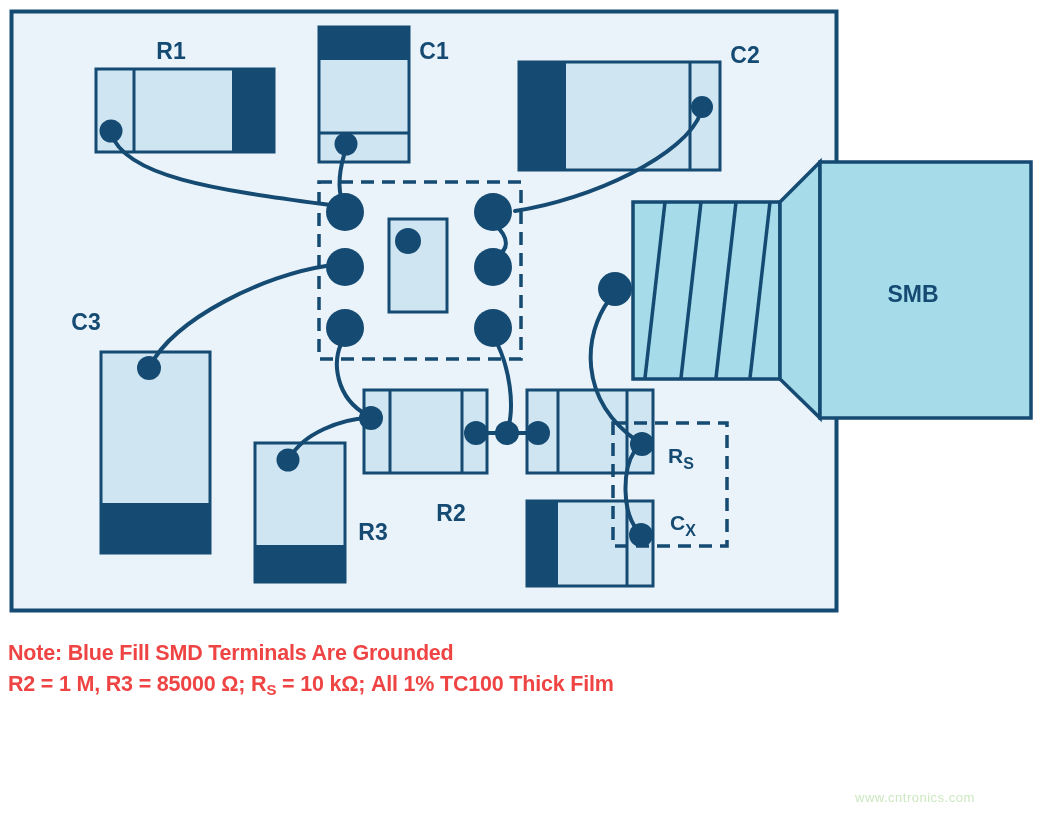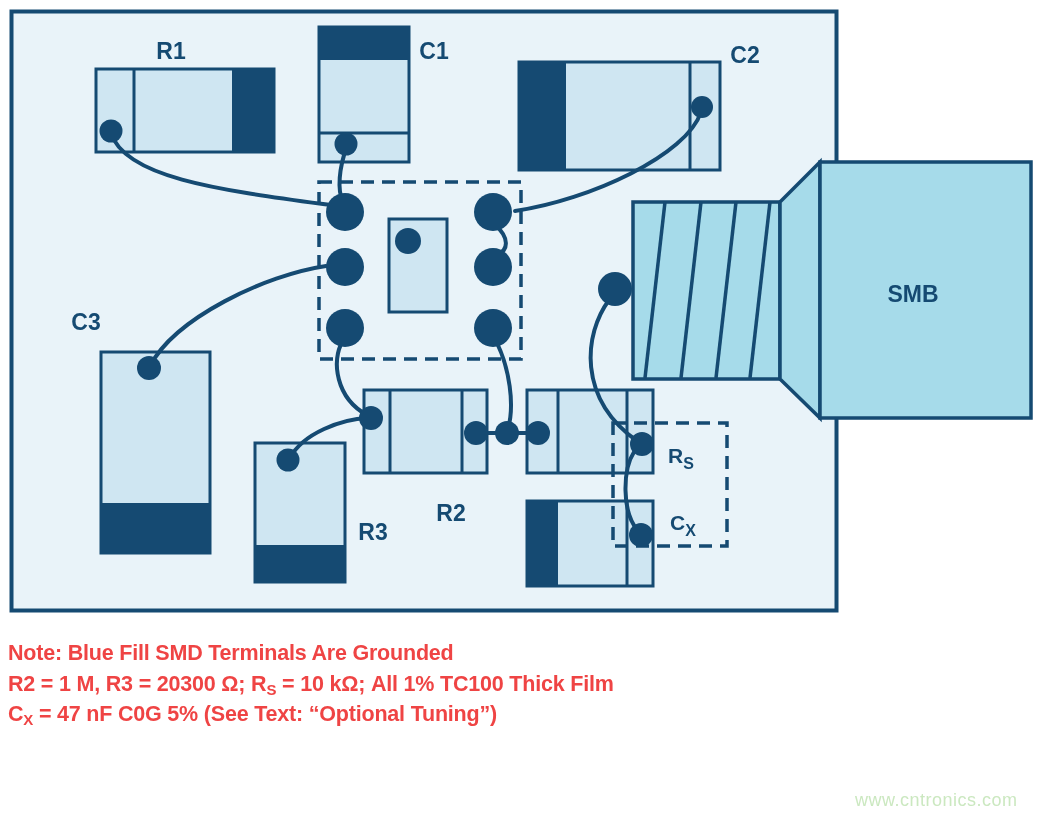--- a/index.html
+++ b/index.html
@@ -20,21 +20,21 @@
   .lbl-sub{ font-size:16px; }
 
   
   .notes { position:absolute; left:8px; top:630px; color:#ef4444;
            font-weight:bold; font-size:21.5px; line-height:30.5px; letter-spacing:-0.2px;
            white-space:nowrap;margin-top:8px; }
   .notes .indent { padding-left:55px; }
   .notes sub { font-size:15px; vertical-align:-4px; line-height:0; }
 
   .watermark { position:absolute; left:855px; top:790px; color:#cbe8c0;
-               font-size:18px; letter-spacing:0.5px; }
+               font-size:13px; letter-spacing:0.5px; }
 </style>
 </head>
 <body>
 
 <div class="stage">
 
   <svg width="1043" height="620" viewBox="0 0 1043 620">
 
     <rect x="11.5" y="11.5" width="825" height="599" fill="#e9f3f9" stroke="#154a72" stroke-width="4"></rect>
 
@@ -144,20 +144,19 @@
       <circle cx="507" cy="433" r="12" class="pad"></circle>
       <circle cx="538" cy="433" r="12" class="pad"></circle>
       <circle cx="642" cy="444" r="12" class="pad"></circle>
       <circle cx="641" cy="535" r="12" class="pad"></circle>
     </g>
   </svg>
 
   
   <div class="notes">
     <div>Note: Blue Fill SMD Terminals Are Grounded</div>
-    <div><span>R2 = 1 M, R3 = 20300 Ω; R</span><sub>S</sub><span> = 10 kΩ; All 1% TC100 Thick Film</span></div>
-    <div><span>C</span><sub>X</sub><span> = 47 nF C0G 5% (See Text: “Optional Tuning”)</span></div>
+    <div><span>R2 = 1 M, R3 = 85000 Ω; R</span><sub>S</sub><span> = 10 kΩ; All 1% TC100 Thick Film</span></div>
   </div>
 
   
   <div class="watermark">www.cntronics.com</div>
 
 </div>
 
 </body></html>

